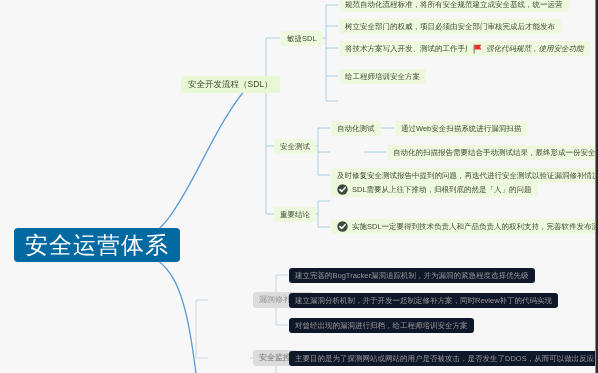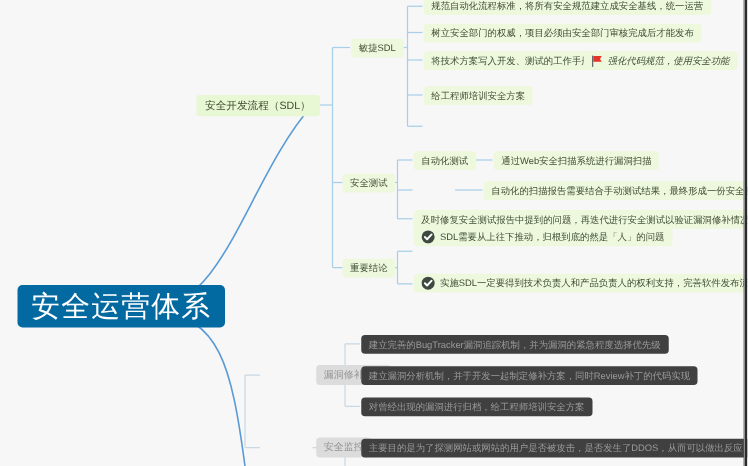--- a/index.html
+++ b/index.html
@@ -56,33 +56,34 @@
     border-radius: 4px;
   }
   
   .node.lv1 {
     background: #e8f7d4;
     color: #3d4a2e;
     font-size: 8.5px;
     padding: 0 7px;
     height: 17px;
     border-radius: 3px;
+    margin-left: 24px;
   }
   
   .node.green {
     background: #edf8dd;
     color: #3f4b33;
     font-size: 7.5px;
     padding: 0 6px;
     height: 15px;
     border-radius: 3px;
   }
   
   .node.gray {
-    background: #404040;
+    background: #0f172a;
     color: #9a9a9a;
     font-size: 7.5px;
     padding: 0 6px;
     height: 15px;
     border-radius: 3px;
   }
   .node.gray.lv1g {
     background: #dcdcdc;
     color: #949494;
     font-size: 8px;
@@ -245,21 +246,21 @@
   <div class="node gray" style="left:289px; top:268px;">
     <span class="label">建立完善的BugTracker漏洞追踪机制，并为漏洞的紧急程度选择优先级</span>
   </div>
   <div class="node gray" style="left:289px; top:293px;">
     <span class="label">建立漏洞分析机制，并于开发一起制定修补方案，同时Review补丁的代码实现</span>
   </div>
   <div class="node gray" style="left:289px; top:318px;">
     <span class="label">对曾经出现的漏洞进行归档，给工程师培训安全方案</span>
   </div>
 
-  <div class="node gray lv1g" style="left:209px; top:350px;">
+  <div class="node gray lv1g" style="left:209px; top:350px;font-weight:bold;">
     <span class="label">安全监控</span>
   </div>
 
   <div class="node gray" style="left:289px; top:351px;">
     <span class="label">主要目的是为了探测网站或网站的用户是否被攻击，是否发生了DDOS，从而可以做出反应</span>
   </div>
 
   <div id="right-border"></div>
 </div>
 

